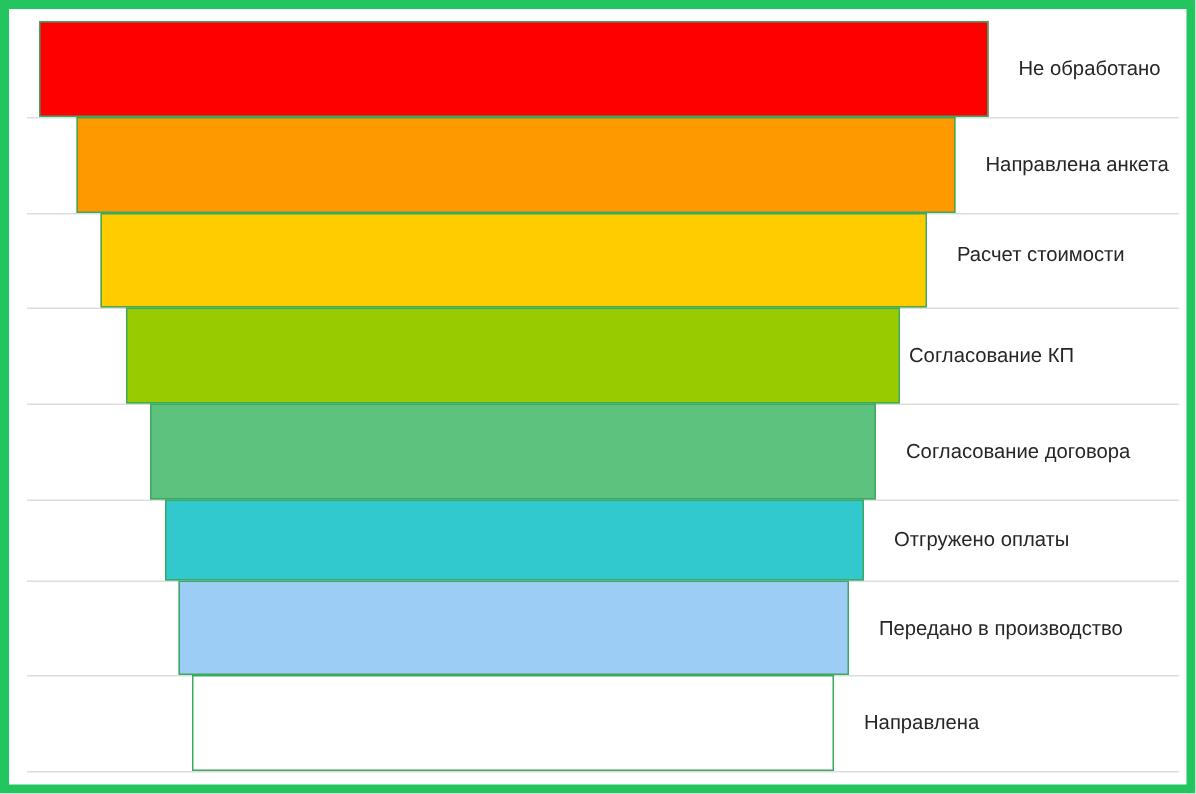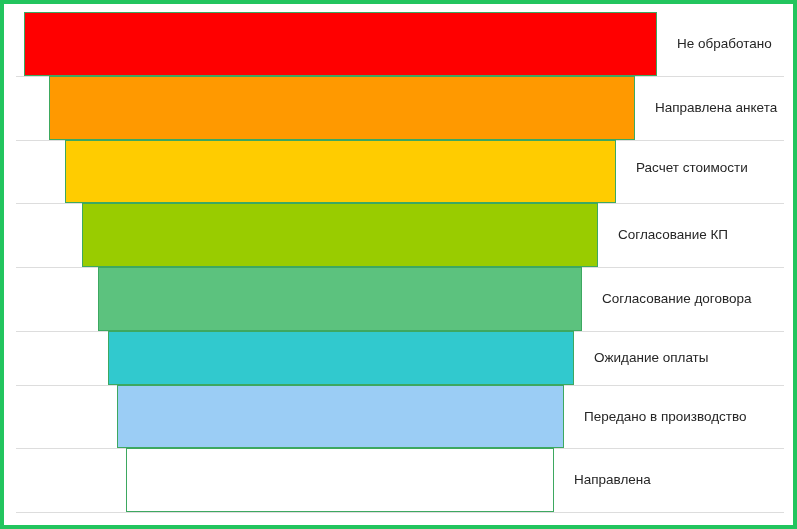--- a/index.html
+++ b/index.html
@@ -10,21 +10,21 @@
   }
   body {
     font-family: "Liberation Sans", sans-serif;
   }
   #chart-frame {
     position: relative;
     width: 797px;
     height: 529px;
     box-sizing: border-box;
     background: #ffffff;
-    border: 4px solid #22c55e;
+    border: 6px solid #22c55e;
     overflow: hidden;
   }
   .plot-area {
     position: absolute;
     left: 0;
     top: 0;
     width: 797px;
     height: 529px;
   }
   .gridline {
@@ -75,29 +75,29 @@
         <div class="funnel-row" style="top: 72px; height: 64px; text-align: center;">
           <div class="funnel-bar" style="left: 45px; width: 586px; top: 0px; height: 64px; background: rgb(255, 153, 0); border-color: rgb(61, 168, 96);"></div>
           <div class="funnel-label" style="left: 651px; top: 50%; transform: translateY(-50%);">Направлена анкета</div>
         </div>
         <div class="funnel-row" style="top: 136px; height: 56px;">
           <div class="funnel-bar" style="left: 61px; width: 551px; top: 0px; height: 63px; background: rgb(255, 204, 0); border-color: rgb(61, 168, 96);"></div>
           <div class="funnel-label" style="left: 632px; top: 50%; transform: translateY(-50%);">Расчет стоимости</div>
         </div>
         <div class="funnel-row" style="top: 199px; height: 64px;">
           <div class="funnel-bar" style="left: 78px; width: 516px; top: 0px; height: 64px; background: rgb(153, 204, 0); border-color: rgb(61, 168, 96);"></div>
-          <div class="funnel-label" style="left: 614px; top: 50%; transform: translateY(-50%);">Согласование КП</div>
+          <div class="funnel-label" style="left: 600px; top: 50%; transform: translateY(-50%);">Согласование КП</div>
         </div>
         <div class="funnel-row" style="top: 263px; height: 64px; border-radius: 17px;">
           <div class="funnel-bar" style="left: 94px; width: 484px; top: 0px; height: 64px; background: rgb(92, 194, 126); border-color: rgb(61, 168, 96);"></div>
           <div class="funnel-label" style="left: 598px; top: 50%; transform: translateY(-50%);">Согласование договора</div>
         </div>
         <div class="funnel-row" style="top: 327px; height: 54px;">
           <div class="funnel-bar" style="left: 104px; width: 466px; top: 0px; height: 54px; background: rgb(49, 201, 206); border-color: rgb(61, 168, 96);"></div>
-          <div class="funnel-label" style="left: 590px; top: 50%; transform: translateY(-50%);">Ожидание оплаты</div>
+          <div class="funnel-label" style="left: 590px; top: 50%; transform: translateY(-50%);">Отгружено оплаты</div>
         </div>
         <div class="funnel-row" style="top: 381px; height: 63px; padding-left: 44px;">
           <div class="funnel-bar" style="left: 113px; width: 447px; top: 0px; height: 63px; background: rgb(155, 205, 245); border-color: rgb(61, 168, 96);"></div>
           <div class="funnel-label" style="left: 580px; top: 50%; transform: translateY(-50%);">Передано в производство</div>
         </div>
         <div class="funnel-row" style="top: 444px; height: 64px;">
           <div class="funnel-bar" style="left: 122px; width: 428px; top: 0px; height: 64px; background: rgb(255, 255, 255); border-color: rgb(61, 168, 96);"></div>
           <div class="funnel-label" style="left: 570px; top: 50%; transform: translateY(-50%);">Направлена</div>
         </div>
       </div>

